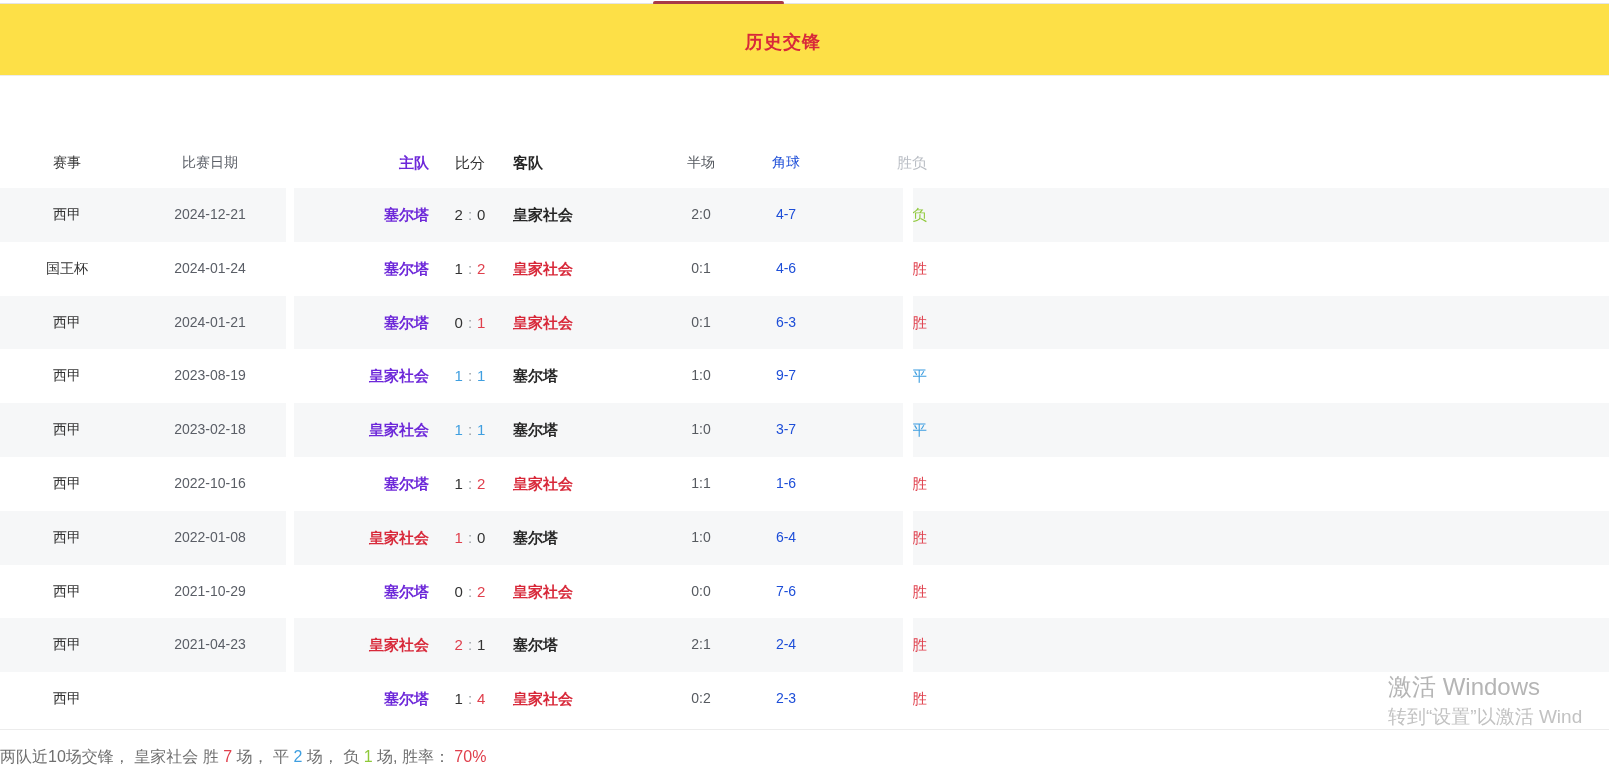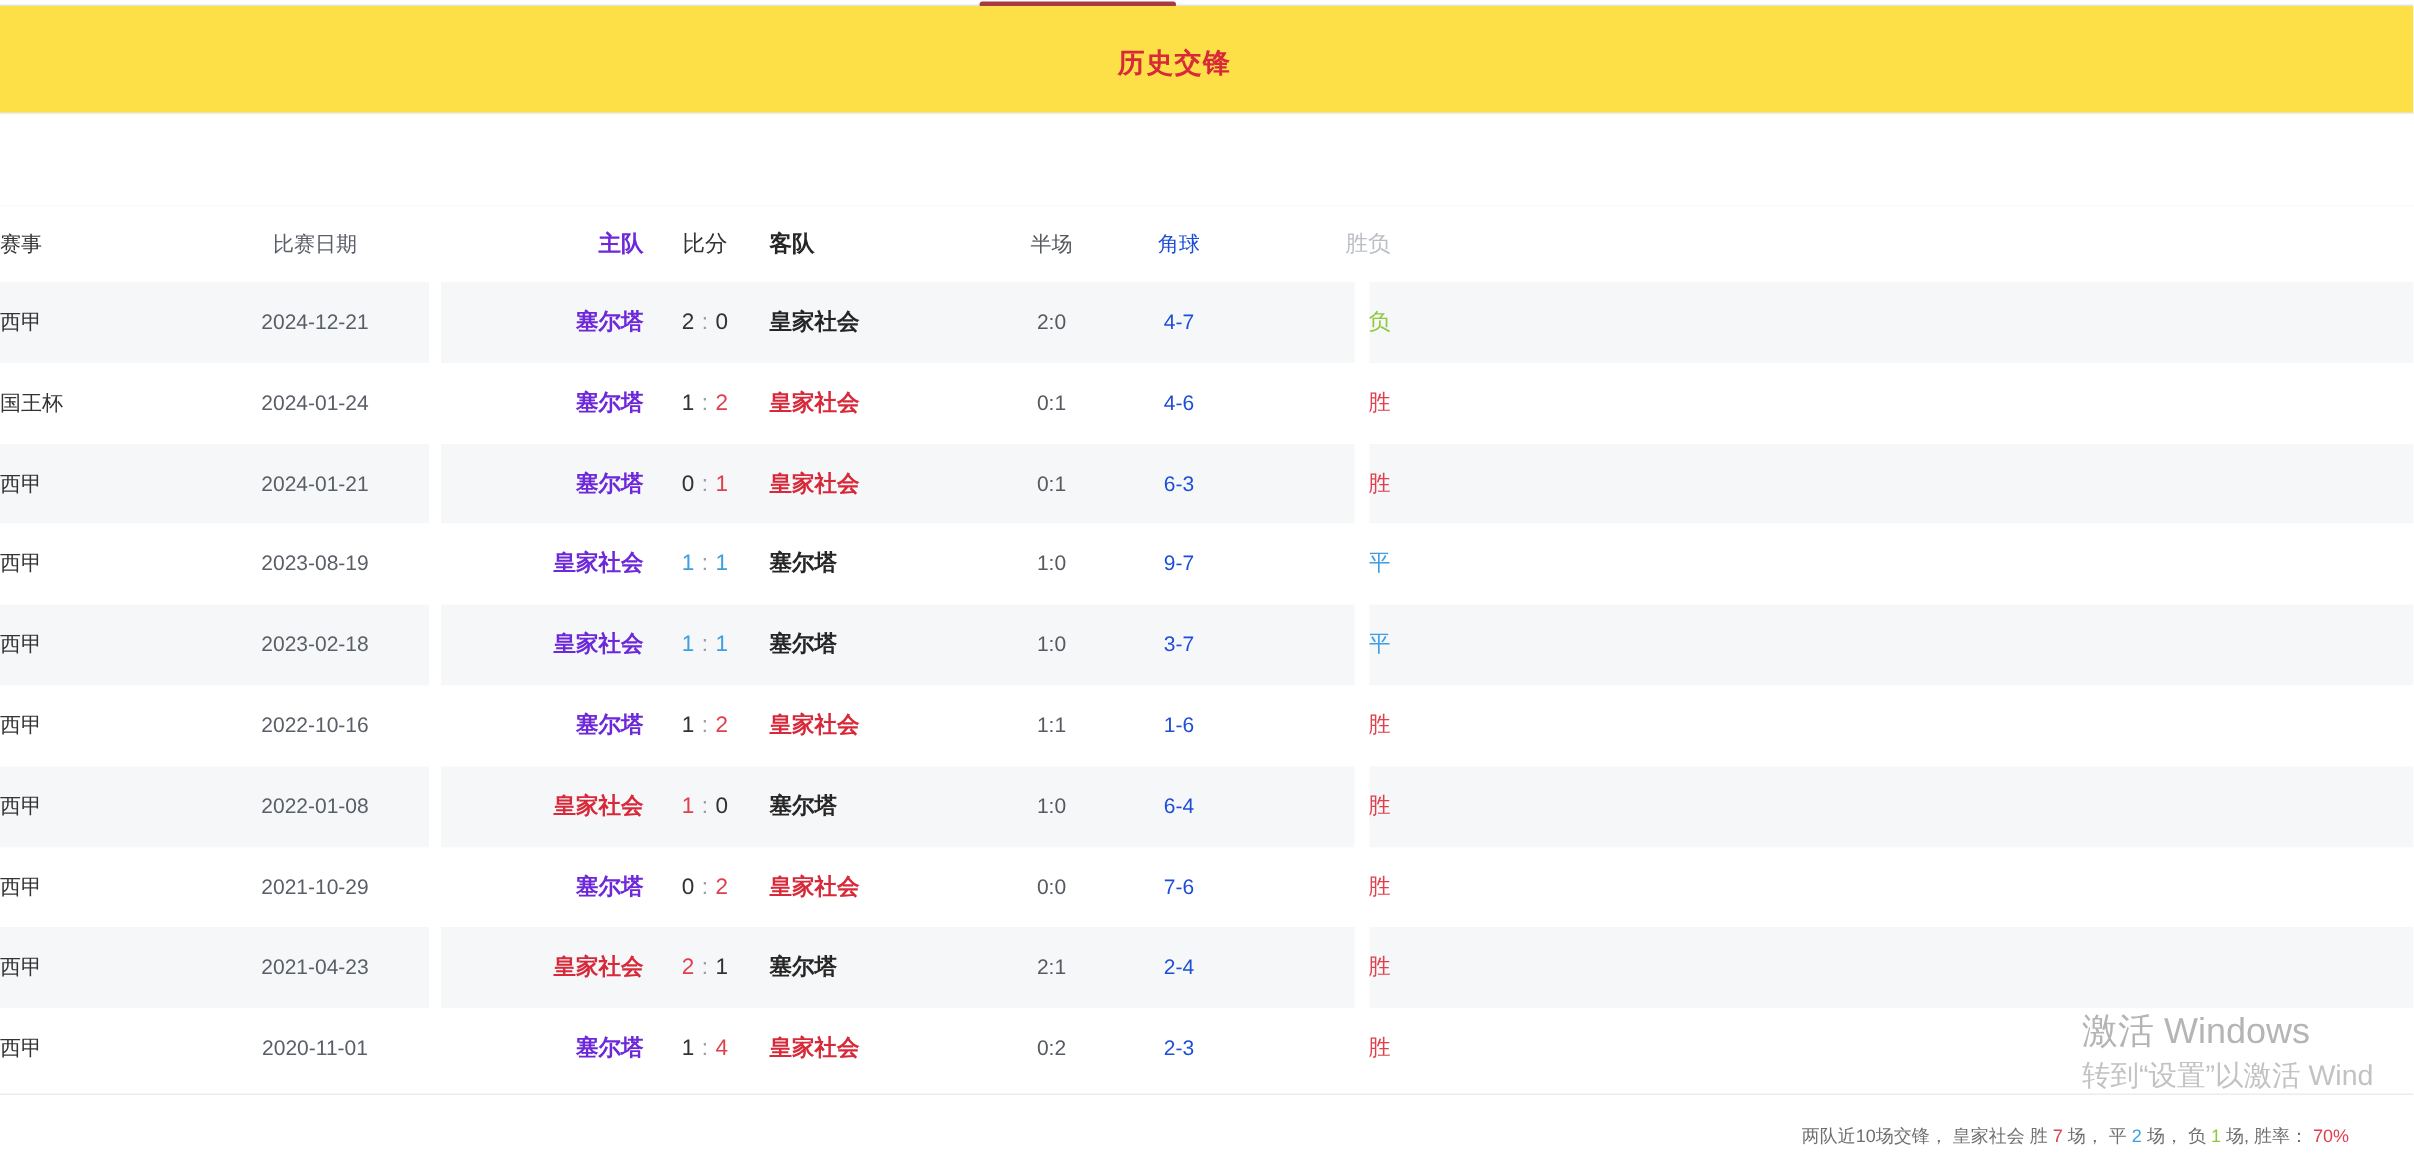--- a/index.html
+++ b/index.html
@@ -52,41 +52,41 @@
   .row.odd { background:#f6f7f8; }
   .row.even { background:#ffffff; }
   .vgap { position:absolute; top:188px; height:538px; background:#fff; z-index:3; }
   .vgap.g1 { left:286px; width:8px; }
   .vgap.g2 { left:903px; width:10px; }
   .cell, .hcell {
     position:absolute; top:0; height:53.8px; line-height:53.8px;
     font-size:14px; white-space:nowrap; z-index:2;
   }
   .hcell { height:51px; line-height:51px; color:#b9bdc4; font-size:14px; }
-  .c-league { left:0;    width:134px; text-align:left; color:#333; }
+  .c-league { left:0;    width:134px; text-align:center; color:#333; }
   .c-date   { left:134px; width:152px; text-align:center; color:#5a5e66; }
   .c-home   { left:296px; width:141px; text-align:right;  padding-right:8px; font-size:15px; font-weight:700; color:#6d28d9; }
   .c-score  { left:437px; width:66px;  text-align:center; font-size:15px; color:#333; }
   .c-away   { left:503px; width:145px; text-align:left;   padding-left:10px; font-size:15px; font-weight:700; color:#262626; }
   .c-half   { left:648px; width:106px; text-align:center; color:#565a60; }
   .c-corner { left:754px; width:64px;  text-align:center; color:#1d4ed8; }
   .c-result { left:848px; width:79px;  text-align:right; font-size:15px; }
   .team-red { color:var(--red,#d8293a) !important; }
   .s-sep { color:#9aa0a6; margin:0 5px; }
   .d-dark { color:#333; }
   .d-red  { color:var(--red-bright,#e0404d); }
   .d-blue { color:var(--blue,#3f9fe0); }
   .r-win  { color:var(--red-bright,#e0404d); }
   .r-draw { color:var(--blue,#3f9fe0); }
   .r-loss { color:var(--green,#8fc93a); }
   
   .bottom-sep { position:absolute; left:0; top:729px; width:100%; height:1px; background:#ececec; }
   .summary {
     position:absolute; left:0; top:745px; width:1566px; height:24px;
-    line-height:24px; text-align:right; font-size:12px; color:#6f6f6f;padding-left:16px;
+    line-height:24px; text-align:left; font-size:16px; color:#6f6f6f;
   }
   .summary .seg-red   { color:var(--red-bright,#e0212d); }
   .summary .seg-blue  { color:var(--blue,#2e8de0); }
   .summary .seg-green { color:var(--green,#8fc93a); }
   .summary .seg-gray  { color:#6f6f6f; }
   
   .wm1 { position:absolute; left:1388px; top:671px; font-size:24px; color:#b5b5b5; white-space:nowrap; z-index:5; }
   .wm2 { position:absolute; left:1388px; top:704px; font-size:19px; color:#c2c2c2; white-space:nowrap; z-index:5; }
 </style>
 </head>
@@ -227,21 +227,20 @@
     <span class="cell c-home team-red">皇家社会</span>
     <span class="cell c-score"><span class="s-h d-red">2</span><span class="s-sep">:</span><span class="s-a d-dark">1</span></span>
     <span class="cell c-away">塞尔塔</span>
     <span class="cell c-half">2:1</span>
     <span class="cell c-corner">2-4</span>
     <span class="cell c-result r-win">胜</span>
   </div>
 
   <div class="row even">
     <span class="cell c-league">西甲</span>
-    <span class="cell c-date">2020-11-01</span>
     <span class="cell c-home">塞尔塔</span>
     <span class="cell c-score"><span class="s-h d-dark">1</span><span class="s-sep">:</span><span class="s-a d-red">4</span></span>
     <span class="cell c-away team-red">皇家社会</span>
     <span class="cell c-half">0:2</span>
     <span class="cell c-corner">2-3</span>
     <span class="cell c-result r-win">胜</span>
   </div>
 </div>
   <div class="vgap g1"></div>
   <div class="vgap g2"></div>

